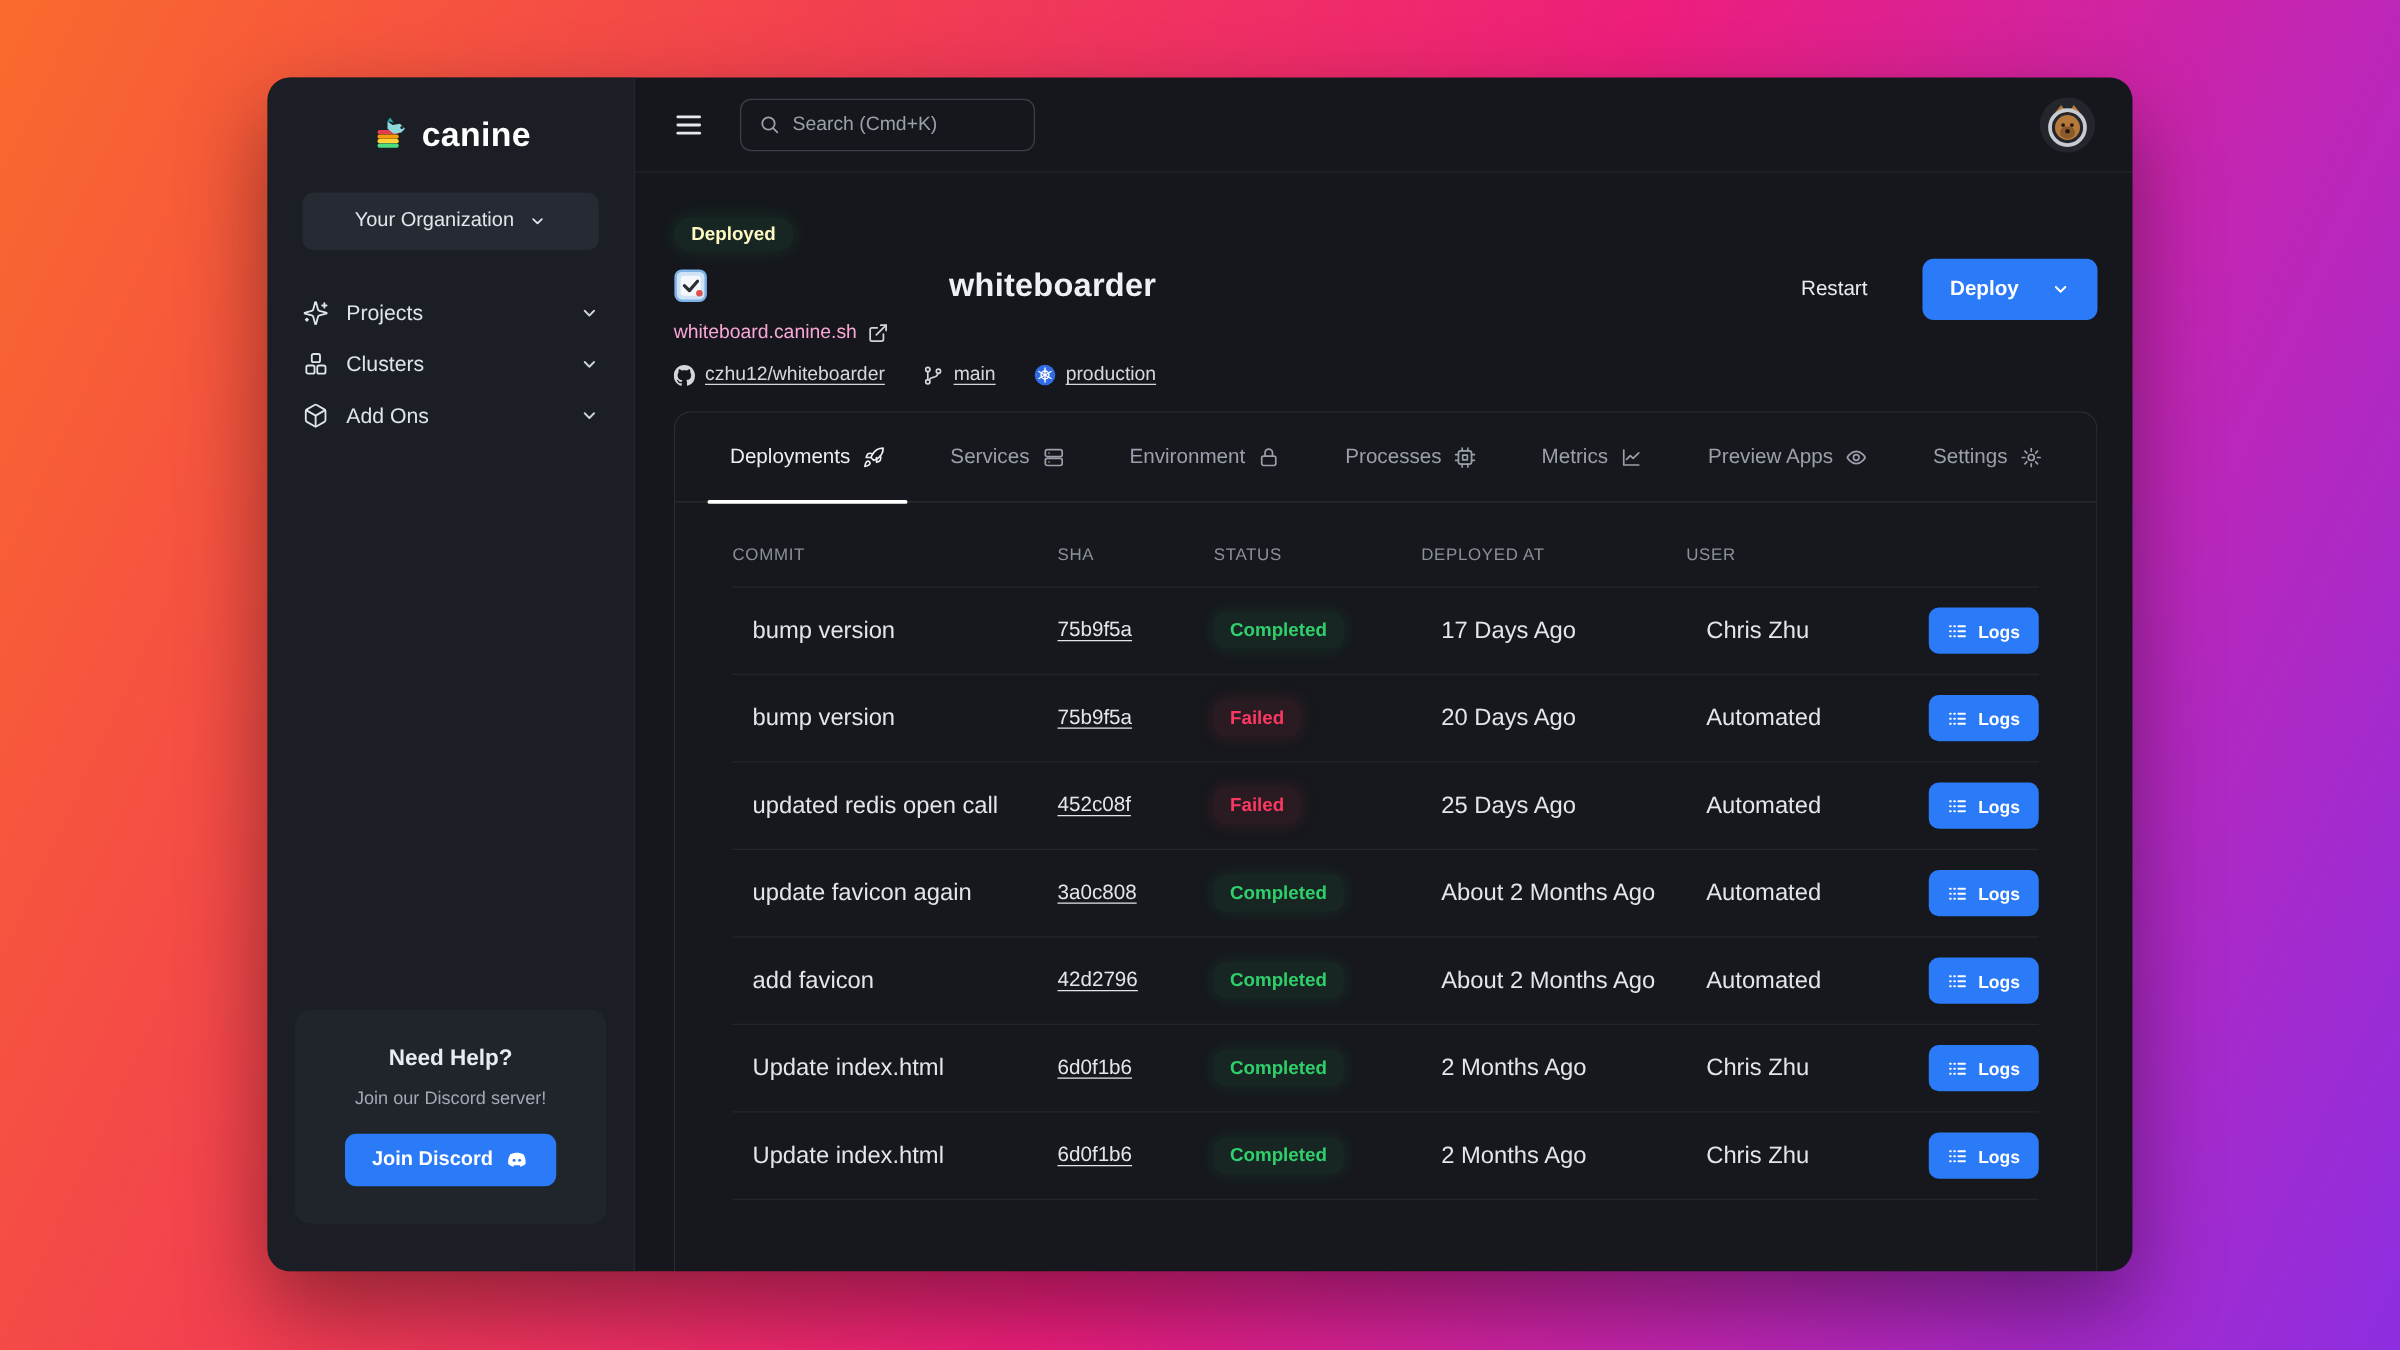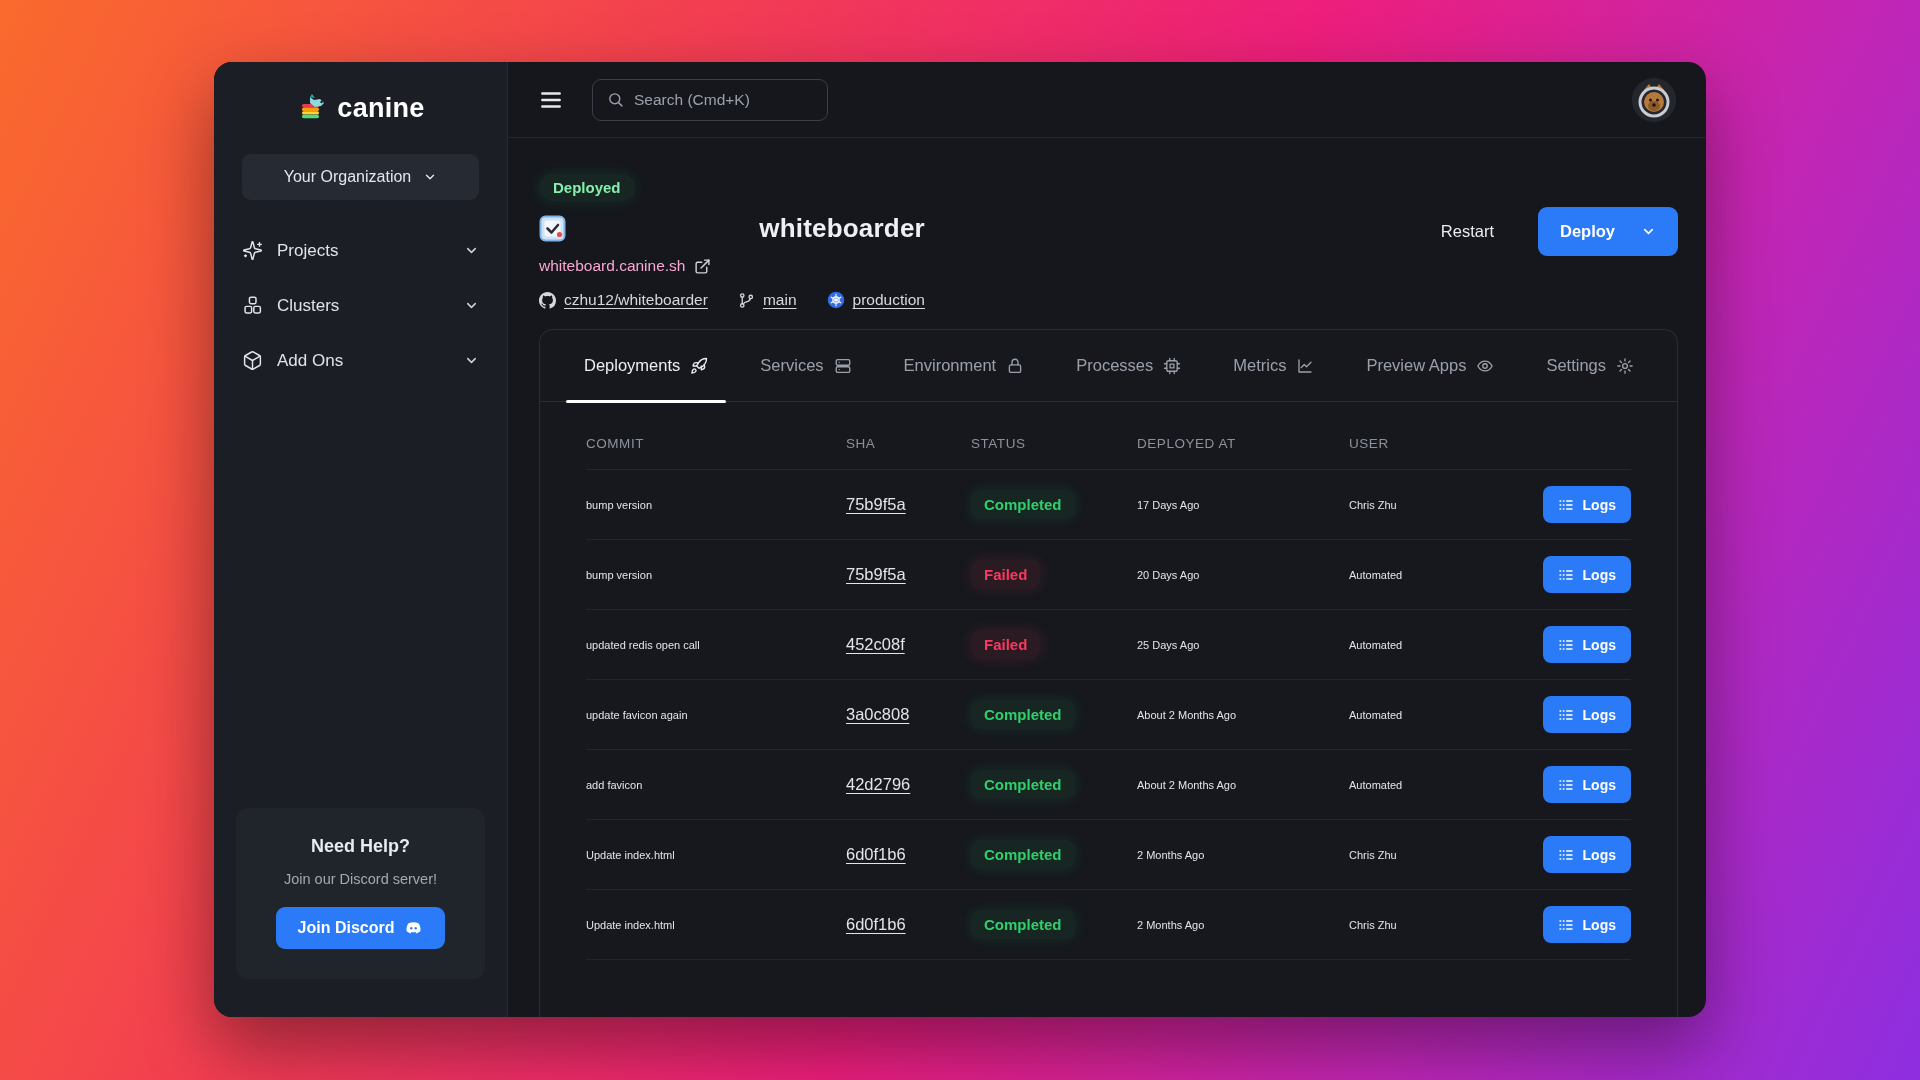--- a/index.html
+++ b/index.html
@@ -20,21 +20,21 @@
     width:294px; flex:0 0 294px; background:#1b1e25; position:relative;
     border-right:1px solid rgba(255,255,255,.05);
   }
   .logo-row { display:flex; align-items:center; justify-content:center; gap:9px; padding-top:30px; }
   .logo-text { font-size:27px; font-weight:800; color:#ffffff; letter-spacing:.3px; }
   .org-btn {
     margin:30px 28px 0 28px; height:46px; background:#262a33; border:none; border-radius:9px;
     display:flex; align-items:center; justify-content:center; gap:12px; width:calc(100% - 56px);
     color:#e3e6ec; font-size:16px; font-family:inherit; cursor:pointer;
   }
-  .nav { margin-top:30px; display:flex; flex-direction:column; gap:14px; }
+  .nav { margin-top:30px; display:flex; flex-direction:column; }
   .nav-item {
     display:flex; align-items:center; gap:14px; padding:10px 28px; color:#dfe3ea; font-size:17px; cursor:pointer;
   }
   .nav-item .chev { margin-left:auto; color:#cdd2da; }
   .icon { display:inline-flex; align-items:center; justify-content:center; color:inherit; }
   .help-card {
     position:absolute; left:22px; right:22px; bottom:38px; background:#20242b; border-radius:12px;
     padding:28px 20px 30px 20px; text-align:center;
   }
   .help-title { font-size:18px; font-weight:700; color:#e8ebf0; }
@@ -56,21 +56,21 @@
     display:flex; align-items:center; gap:10px; padding:0 14px; color:#9aa1ad;
   }
   .search-box input {
     background:transparent; border:none; outline:none; color:#cdd2da; font-size:15.5px; width:100%;
     font-family:inherit;
   }
   .search-box input::placeholder { color:#9aa1ad; }
   .avatar { margin-left:auto; width:44px; height:44px; border-radius:50%; overflow:hidden; cursor:pointer; background:#23262c; flex:0 0 44px; }
   .content { flex:1; padding:36px 28px 0 31px; overflow:hidden; display:flex; flex-direction:column; }
   .status-pill {
-    display:inline-block; font-size:15px; font-weight:600; color:#86efac;
+    display:inline-block; font-size:15px; font-weight:600; color:#fef9c3;
     background:rgba(46,204,113,.09); border-radius:999px; padding:5px 14px;
     box-shadow:0 0 16px rgba(46,204,113,.12);
   }
   .title-block { display:flex; align-items:flex-start; justify-content:space-between; }
   .title-row { display:flex; align-items:center; gap:12px; margin-top:12px;justify-content:space-between; }
   .app-title { font-size:26px; font-weight:700; color:#eef0f4; letter-spacing:.2px; }
   .actions { display:flex; align-items:center; gap:44px; margin-top:6px; }
   .restart-btn { background:none; border:none; color:#e9ebef; font-size:16.5px; font-family:inherit; cursor:pointer; }
   .deploy-btn {
     display:flex; align-items:center; gap:26px; background:#2b7af7; color:#fff; border:none; border-radius:9px;
@@ -95,21 +95,21 @@
   .tab.active::after {
     content:""; position:absolute; left:0; right:0; bottom:-1.5px; height:3px; background:#fff; border-radius:2px;
   }
   .table { padding:0 46px; }
   .thead, .trow {
     display:grid; grid-template-columns: 260px 125px 166px 212px 1fr 100px; align-items:center;
   }
   .thead { padding:34px 0 18px 0; border-bottom:1px solid #23262e; }
   .th { font-size:13.5px; color:#8b919c; letter-spacing:.04em; font-weight:400; }
   .trow { height:70px; border-bottom:1px solid #23262e; }
-  .cell { font-size:11px; color:#e2e5ea; }
+  .cell { font-size:19px; color:#e2e5ea;margin-left:16px; }
   .sha-link { font-size:16.5px; color:#e2e5ea; text-decoration:underline; text-underline-offset:3px; cursor:pointer; justify-self:start; }
   .badge { display:inline-block; justify-self:start; font-size:15px; font-weight:600; border-radius:9px; padding:6px 13px; }
   .badge.completed { color:#2fd06c; background:rgba(46,204,113,.08); box-shadow:0 0 14px rgba(46,204,113,.13); }
   .badge.failed { color:#fb3861; background:rgba(244,63,94,.09); box-shadow:0 0 14px rgba(244,63,94,.16); }
   .logs-btn {
     display:inline-flex; align-items:center; gap:9px; background:#2b7af7; color:#fff; border:none; border-radius:8px;
     height:37px; padding:0 15px; font-size:14px; font-weight:700; font-family:inherit; cursor:pointer; justify-self:end;
   }
   svg { display:block; }
 </style>

